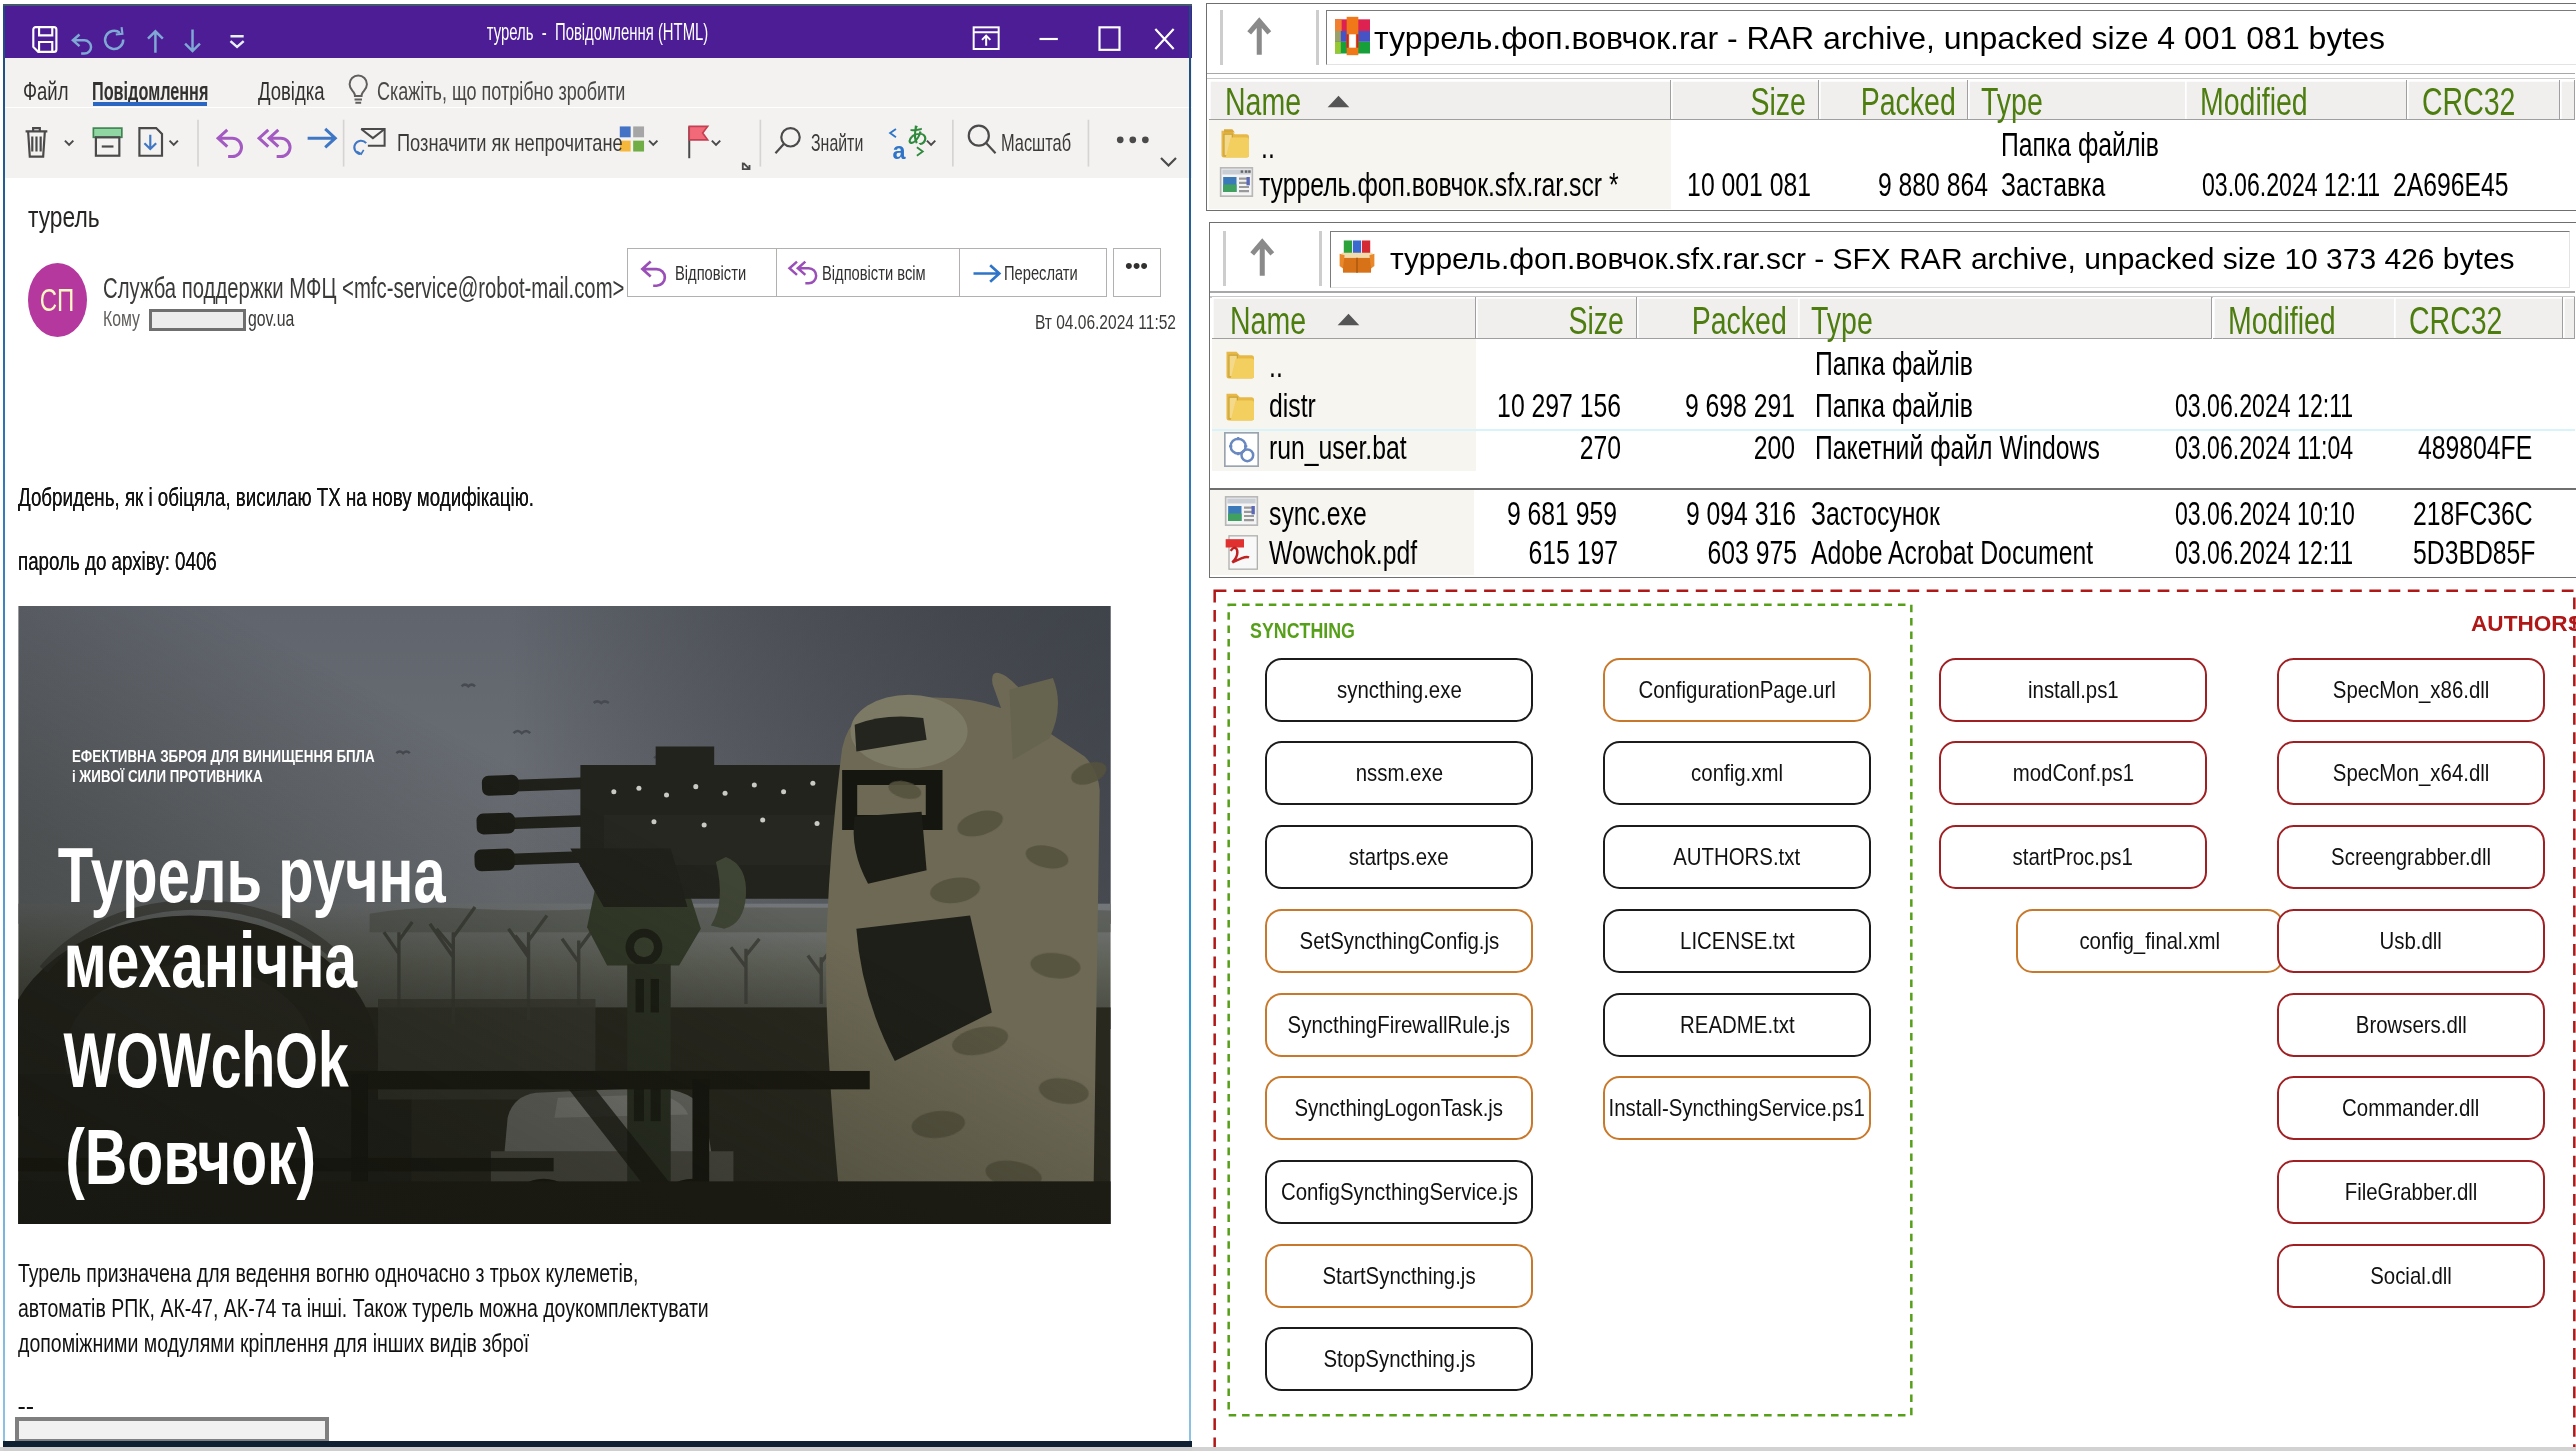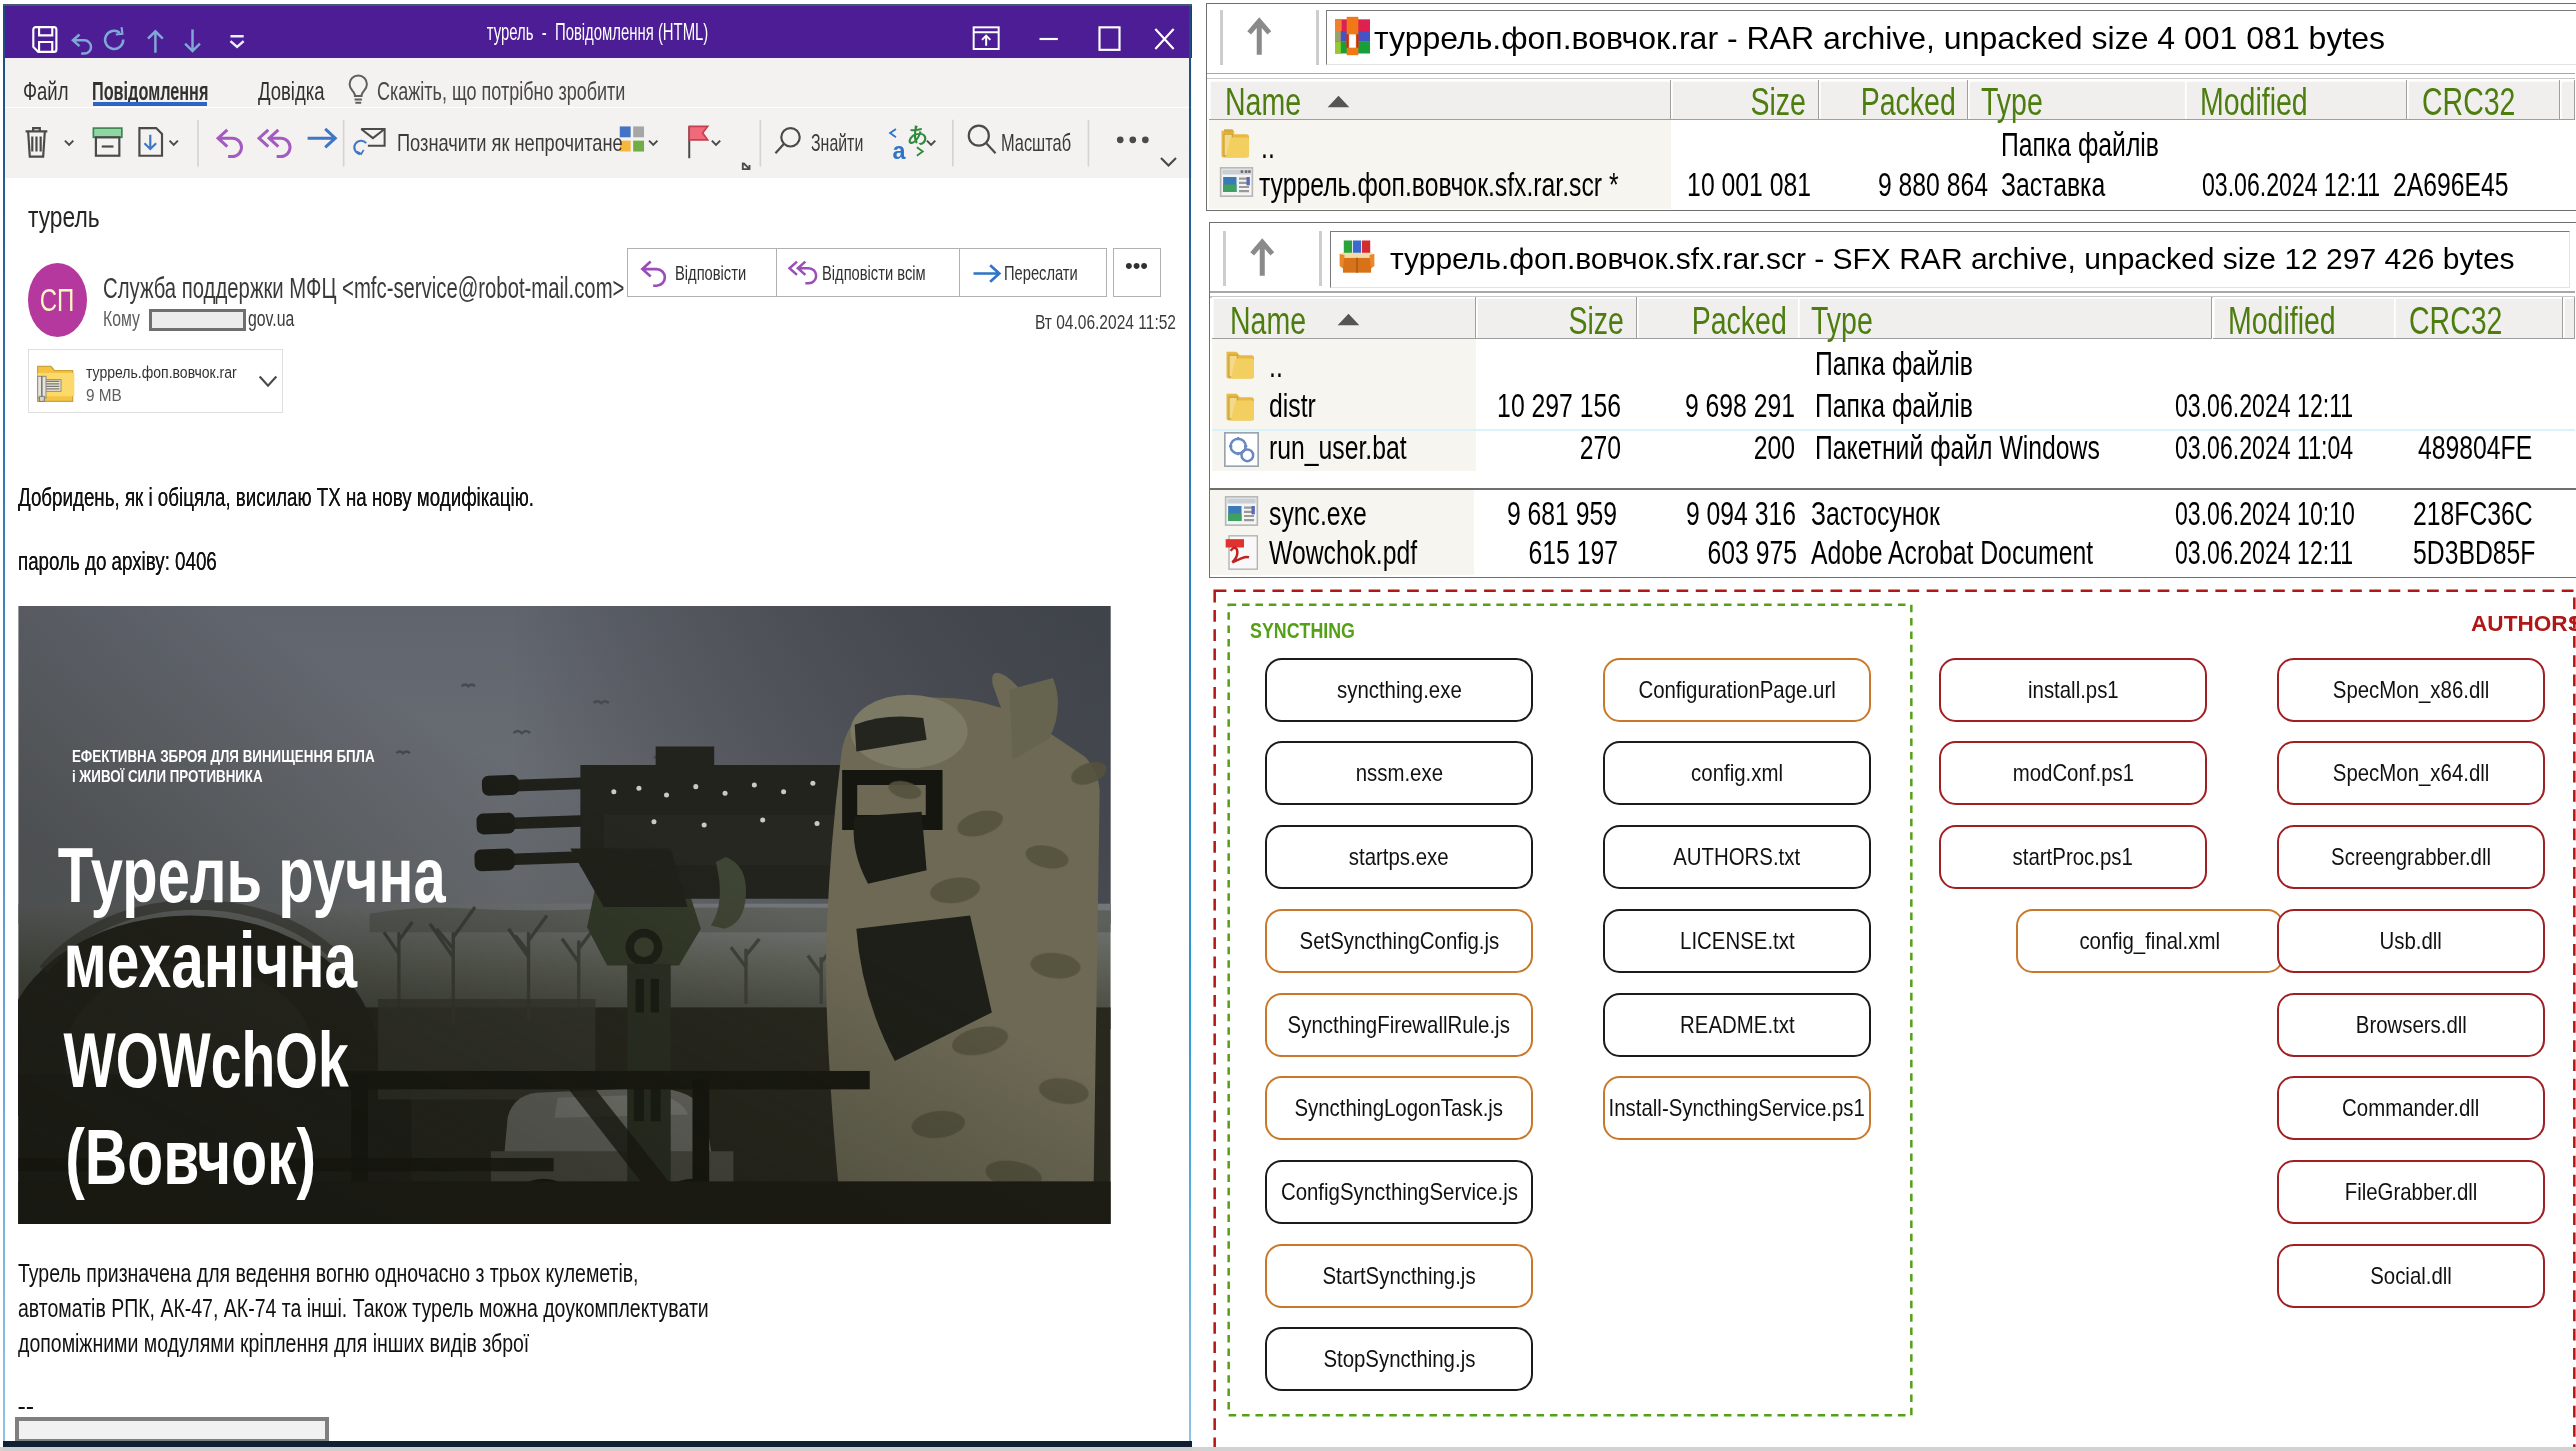--- a/index.html
+++ b/index.html
@@ -224,36 +224,20 @@
       <div style="flex:1;position:relative;">
         <svg class="abs" style="left:11.7px;top:11px;" width="35" height="27" viewBox="0 0 42 32">
             <path d="M3 16 h30 M23 6 l11 10 -11 10" stroke="#2e74c8" stroke-width="3.2" fill="none"></path>
           </svg>
         <div class="abs" style="left:44px;top:11.7px;font-size:21px;color:#323130;transform:scaleX(.70);transform-origin:0 0;white-space:nowrap;">Переслати</div>
       </div>
     </div>
     <div class="abs" style="left:1110px;top:70px;width:46px;height:47px;border:1.7px solid #b3b1af;font-size:22px;color:#323130;text-align:center;line-height:33px;">•••</div>
     <div class="abs" style="left:847px;top:132px;width:326px;text-align:right;font-size:21px;color:#3b3a39;white-space:nowrap;transform:scaleX(.74);transform-origin:100% 0;">Вт 04.06.2024 11:52</div>
 
-    <div class="abs" style="left:25px;top:171px;width:253px;height:62px;border:1.7px solid #e1dfdd;background:#fff;">
-      <svg class="abs" style="left:7.5px;top:11px;" width="40" height="44" viewBox="0 0 48 52">
-        <path d="M2 6 h16 l4 5 h22 v37 h-42 z" fill="#f5c344" stroke="#caa23a" stroke-width="1.5"></path>
-        <path d="M2 14 h44 v28 h-44 z" fill="#fbd96b"></path>
-        <rect x="4" y="22" width="26" height="14" fill="#f0e6c8" stroke="#8a8a8a" stroke-width="1.2"></rect>
-        <path d="M6 24 h22 M6 27 h22 M6 30 h22 M6 33 h22" stroke="#777" stroke-width="1.4"></path>
-        <rect x="2" y="18" width="10" height="26" fill="#e8e4da" stroke="#8a8a8a" stroke-width="1.2"></rect>
-        <path d="M7 18 v26" stroke="#666" stroke-width="1.6"></path>
-        <path d="M4 42 h6 v6 h-6 z" fill="#d9d4c8" stroke="#777" stroke-width="1.2"></path>
-      </svg>
-      <div class="abs" style="left:57px;top:12.6px;font-size:16.7px;color:#323130;white-space:nowrap;transform:scaleX(.84);transform-origin:0 0;">туррель.фоп.вовчок.rar</div>
-      <div class="abs" style="left:57px;top:36px;font-size:16.7px;color:#605e5c;transform:scaleX(.92);transform-origin:0 0;">9 МВ</div>
-      <svg class="abs" style="left:228px;top:23.4px;" width="22" height="16.7" viewBox="0 0 26 20">
-        <path d="M3 3 l10 11 10 -11" stroke="#4a4a4a" stroke-width="2.6" fill="none"></path>
-      </svg>
-    </div>
 
     <div class="abs" style="left:15px;top:305px;font-size:25px;color:#111;white-space:nowrap;transform:scaleX(.75);transform-origin:0 0;">Добридень, як і обіцяла, висилаю ТХ на нову модифікацію.</div>
     <div class="abs" style="left:15px;top:369px;font-size:25px;color:#111;white-space:nowrap;transform:scaleX(.75);transform-origin:0 0;">пароль до архіву: 0406</div>
 
     <div id="photo" class="abs" style="left:15px;top:428px;width:1093px;height:618px;">
     <svg width="1093" height="618" viewBox="0 0 1306 739">
       <defs>
         <linearGradient id="sky" x1="0" y1="0" x2="0" y2="1">
           <stop offset="0" stop-color="#60646c"></stop>
           <stop offset=".75" stop-color="#6c7076"></stop>
@@ -483,21 +467,21 @@
     <svg class="abs" style="left:6.7px;top:6.7px;" width="38" height="38" viewBox="0 0 46 46">
       <rect x="7" y="3" width="10" height="16" fill="#2ba33a"></rect>
       <rect x="18" y="3" width="10" height="16" fill="#3a6ad0"></rect>
       <rect x="29" y="3" width="10" height="16" fill="#d42a34"></rect>
       <path d="M4 18 h38 l-2 6 h-34 z" fill="#f2dcab"></path>
       <path d="M6 24 h34 v18 h-34 z" fill="#d87218"></path>
       <path d="M2 19 l6 2 -2 16 -4 -3 z" fill="#e8882a"></path>
       <path d="M44 19 l-6 2 2 16 4 -3 z" fill="#e8882a"></path>
       <path d="M23 24 v18" stroke="#b05a10" stroke-width="2"></path>
     </svg>
-    <div class="addrtxt" style="left:59px;top:10px;">туррель.фоп.вовчок.sfx.rar.scr - SFX RAR archive, unpacked size 12 297 426 bytes</div>
+    <div class="addrtxt" style="left:59px;top:10px;">туррель.фоп.вовчок.sfx.rar.scr - SFX RAR archive, unpacked size 10 373 426 bytes</div>
   </div>
   <div class="abs" style="left:0;top:68px;width:1365px;height:1.7px;background:#a8a8a8;"></div>
   <div class="abs" style="left:0;top:73px;width:1365px;height:1.7px;background:#c8c8c8;"></div>
 
   <div class="hdrcell" style="left:1.7px;top:74px;width:264px;height:42px;">
       <span style="left:18.4px;top:2.5px;">Name</span>
     <svg class="abs" style="left:124px;top:15px;" width="25" height="15" viewBox="0 0 30 18">
         <path d="M15 2 L28 16 H2 Z" fill="#555"></path>
       </svg>
   </div>

